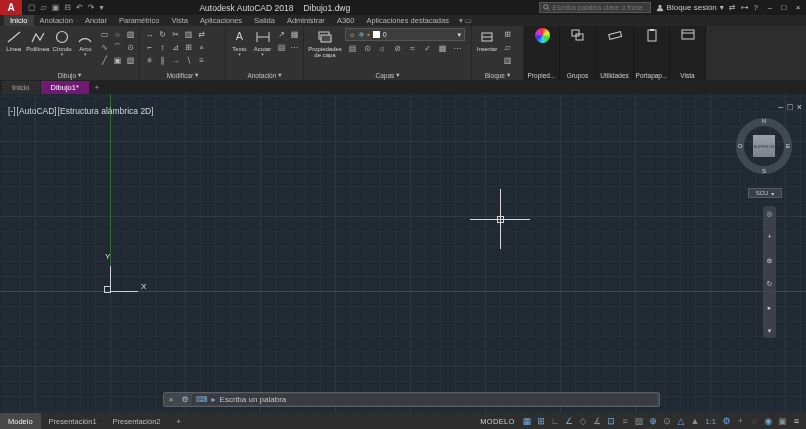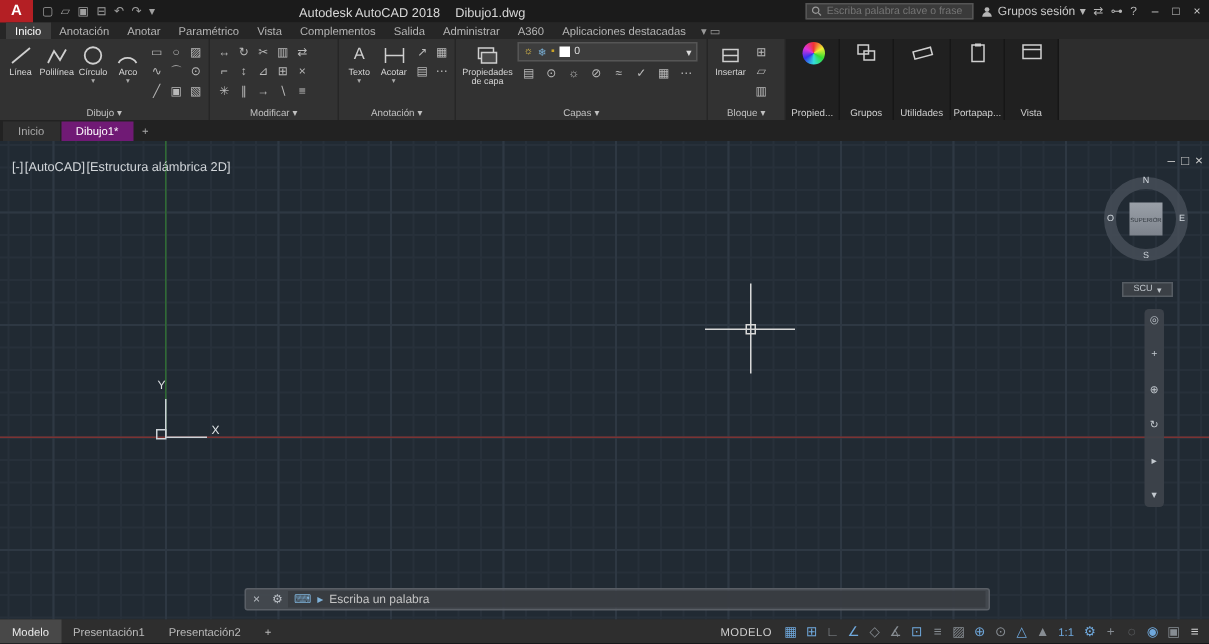--- a/index.html
+++ b/index.html
@@ -159,41 +159,41 @@
         </span>
         <input placeholder="Escriba palabra clave o frase" style="">
       </div>
       <div class="signin">
         <span class="tbi">
           <svg width="8" height="8" viewBox="0 0 10 10">
               <circle cx="5" cy="3" r="2" fill="#b5b5b5"></circle>
               <path d="M1,9 a4,4 0 0 1 8,0 z" fill="#b5b5b5"></path>
             </svg>
         </span>
-        <span>Grupos sesión</span>
+        <span>Bloque sesión</span>
         <span class="tbi">▾</span>
       </div>
       <span class="tbi">⇄</span>
       <span class="tbi">⊶</span>
       <span class="tbi">?</span>
       <div class="win-btns">
         <span class="win-btn">–</span>
         <span class="win-btn">□</span>
         <span class="win-btn">×</span>
       </div>
     </div>
   </div>
 
   <div class="ribbontabs">
     <span class="rtab active">Inicio</span>
     <span class="rtab">Anotación</span>
     <span class="rtab">Anotar</span>
     <span class="rtab">Paramétrico</span>
     <span class="rtab">Vista</span>
-    <span class="rtab">Complementos</span>
+    <span class="rtab">Aplicaciones</span>
     <span class="rtab">Salida</span>
     <span class="rtab">Administrar</span>
     <span class="rtab">A360</span>
     <span class="rtab">Aplicaciones destacadas</span>
     <span class="rtab-extra">▾ ▭</span>
   </div>
 
   <div class="ribbon">
 
     <div class="panel" style="width:140px">

